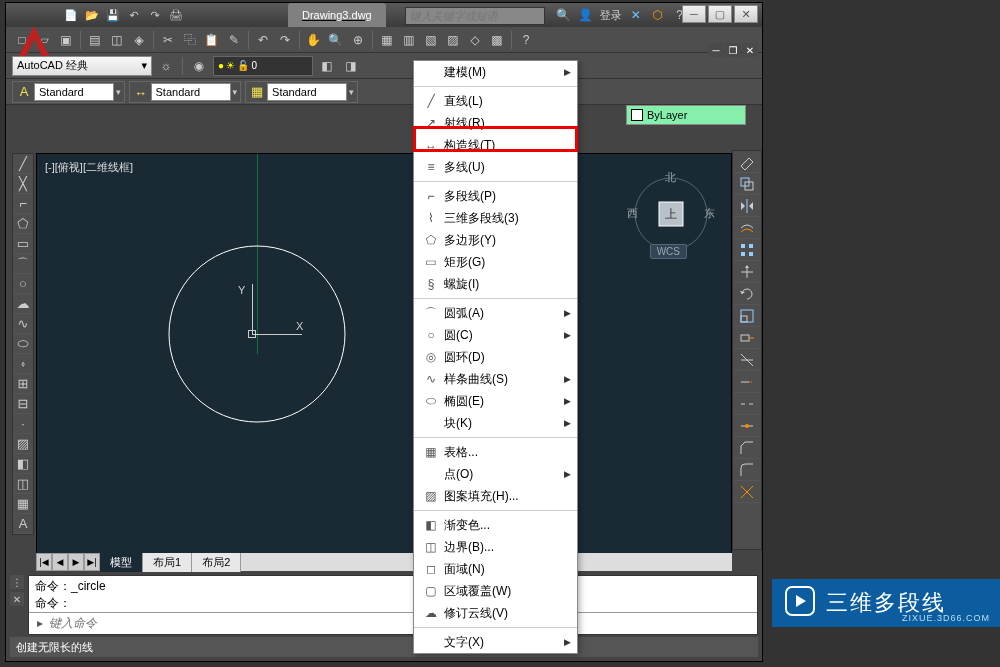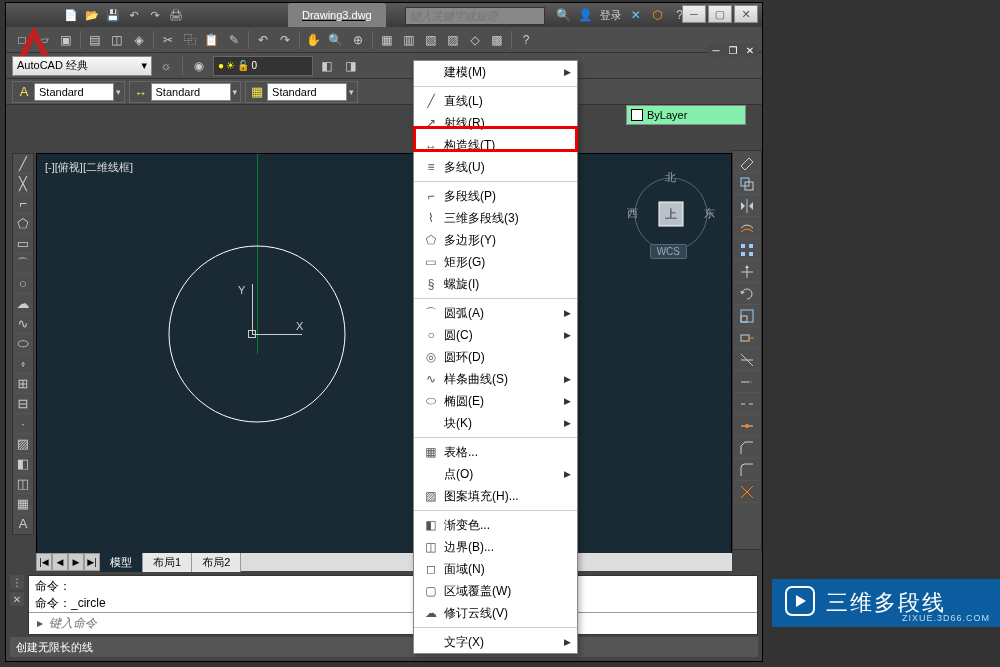--- a/index.html
+++ b/index.html
@@ -289,22 +289,22 @@
     <div class="layout-tab">布局1</div>
     <div class="layout-tab">布局2</div>
   </div>
 
   <div class="side-handles">
     <div class="side-handle">⋮</div>
     <div class="side-handle">✕</div>
   </div>
   <div class="cmd-area" style="left:22px">
     <div class="cmd-history">
+      <div class="cmd-history-line">命令：_circle</div>
       <div class="cmd-history-line">命令：</div>
-      <div class="cmd-history-line">命令：_circle</div>
     </div>
     <div class="cmd-input-row">
       <div class="cmd-icon">▸</div>
       <input class="cmd-input" placeholder="键入命令" style="">
     </div>
   </div>
 
   <div class="statusbar">
     <span>创建无限长的线</span>
   </div>

